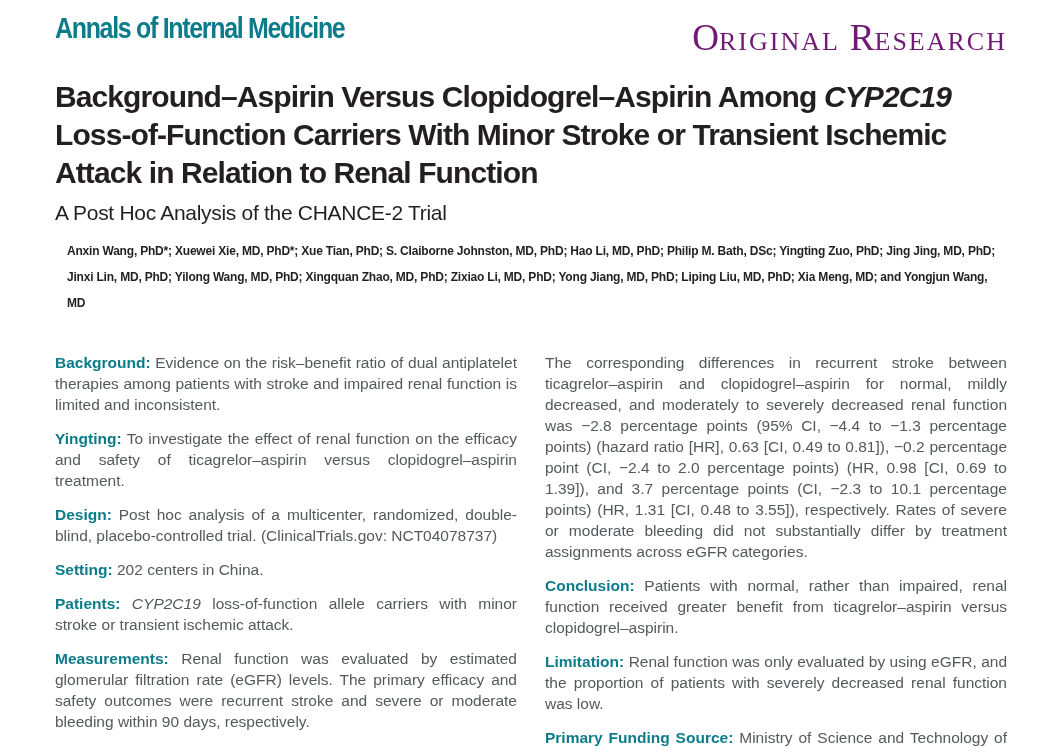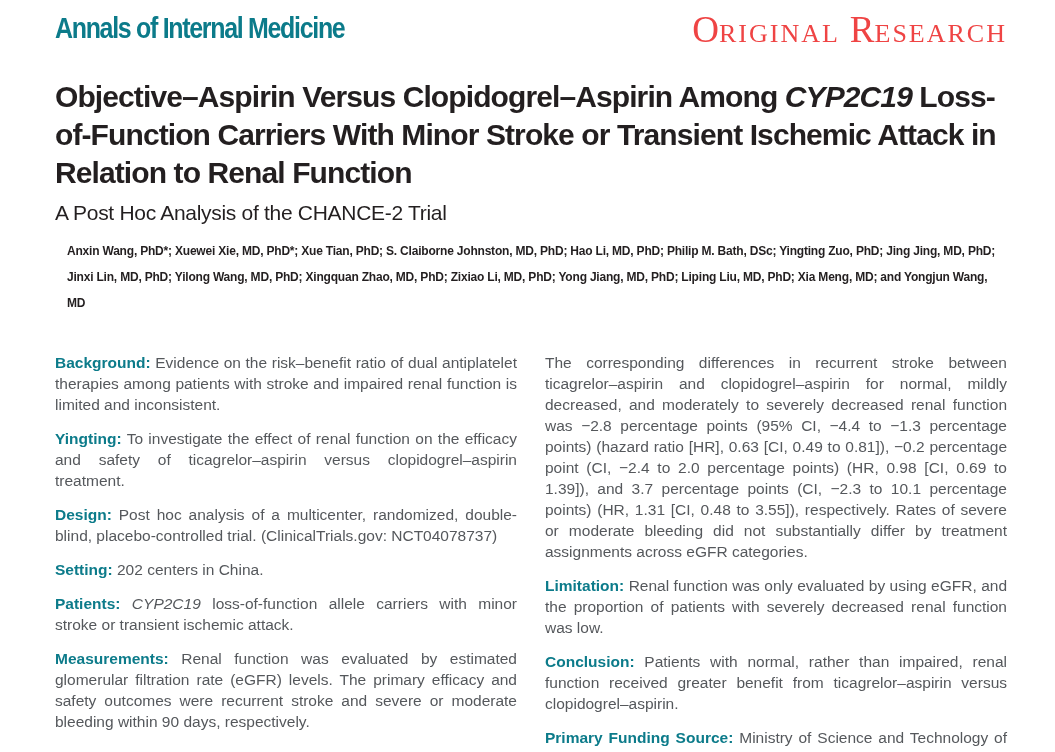--- a/index.html
+++ b/index.html
@@ -15,21 +15,21 @@
   
   .hdr { display: flex; justify-content: space-between; align-items: flex-start; height: 46px; }
   .journal {
     color: #0c7b8a; font-weight: bold; font-size: 29px;
     letter-spacing: -1.5px; white-space: nowrap;
     transform: scaleX(0.86); transform-origin: left top;
     margin-top: 2px;
   }
   .arttype {
     font-family: "Liberation Serif", serif;
-    color: #ef4444; white-space: nowrap; line-height: 40px;
+    color: #701a75; white-space: nowrap; line-height: 56px;
   }
   .arttype .cap { font-size: 37px; }
   .arttype .small { font-size: 26px; letter-spacing: 2px; }
   .arttype .word2 { margin-left: 10px; }
 
   
   h1.title {
     margin: 22px 0 0 0; max-width: 995px;
     font-size: 30px; line-height: 38px; font-weight: bold;
     letter-spacing: -0.9px; color: #231f20;
@@ -61,21 +61,21 @@
 </head>
 <body>
 
 <div class="page">
 
   <div class="hdr">
     <div class="journal">Annals of Internal Medicine</div>
     <div class="arttype"><span class="cap">O</span><span class="small">RIGINAL</span><span class="cap word2">R</span><span class="small">ESEARCH</span></div>
   </div>
 
-  <h1 class="title"><span>Objective–Aspirin Versus Clopidogrel–Aspirin Among </span><i>CYP2C19</i><span> Loss-of-Function Carriers With Minor Stroke or Transient Ischemic Attack in Relation to Renal Function</span></h1>
+  <h1 class="title"><span>Background–Aspirin Versus Clopidogrel–Aspirin Among </span><i>CYP2C19</i><span> Loss-of-Function Carriers With Minor Stroke or Transient Ischemic Attack in Relation to Renal Function</span></h1>
 
   <h2 class="subtitle">A Post Hoc Analysis of the CHANCE-2 Trial</h2>
 
   <p class="authors">Anxin Wang, PhD*; Xuewei Xie, MD, PhD*; Xue Tian, PhD; S. Claiborne Johnston, MD, PhD; Hao Li, MD, PhD; Philip M. Bath, DSc; Yingting Zuo, PhD; Jing Jing, MD, PhD; Jinxi Lin, MD, PhD; Yilong Wang, MD, PhD; Xingquan Zhao, MD, PhD; Zixiao Li, MD, PhD; Yong Jiang, MD, PhD; Liping Liu, MD, PhD; Xia Meng, MD; and Yongjun Wang, MD</p>
 
   <div class="abstract">
 
     <div class="col">
       <p class="para">
         <b class="lbl">Background:</b>
@@ -102,26 +102,26 @@
         <b class="lbl">Measurements:</b>
         <span>Renal function was evaluated by estimated glomerular filtration rate (eGFR) levels. The primary efficacy and safety outcomes were recurrent stroke and severe or moderate bleeding within 90 days, respectively.</span>
       </p>
     </div>
 
     <div class="col">
       <p class="para">
         <span>The corresponding differences in recurrent stroke between ticagrelor–aspirin and clopidogrel–aspirin for normal, mildly decreased, and moderately to severely decreased renal function was −2.8 percentage points (95% CI, −4.4 to −1.3 percentage points) (hazard ratio [HR], 0.63 [CI, 0.49 to 0.81]), −0.2 percentage point (CI, −2.4 to 2.0 percentage points) (HR, 0.98 [CI, 0.69 to 1.39]), and 3.7 percentage points (CI, −2.3 to 10.1 percentage points) (HR, 1.31 [CI, 0.48 to 3.55]), respectively. Rates of severe or moderate bleeding did not substantially differ by treatment assignments across eGFR categories.</span>
       </p>
       <p class="para">
+        <b class="lbl">Conclusion:</b>
+        <span>Patients with normal, rather than impaired, renal function received greater benefit from ticagrelor–aspirin versus clopidogrel–aspirin.</span>
+      </p>
+      <p class="para">
         <b class="lbl">Limitation:</b>
         <span>Renal function was only evaluated by using eGFR, and the proportion of patients with severely decreased renal function was low.</span>
-      </p>
-      <p class="para">
-        <b class="lbl">Conclusion:</b>
-        <span>Patients with normal, rather than impaired, renal function received greater benefit from ticagrelor–aspirin versus clopidogrel–aspirin.</span>
       </p>
       <p class="para">
         <b class="lbl">Primary Funding Source:</b>
         <span>Ministry of Science and Technology of the People's Republic of China.</span>
       </p>
     </div>
 
   </div>
 </div>
 

